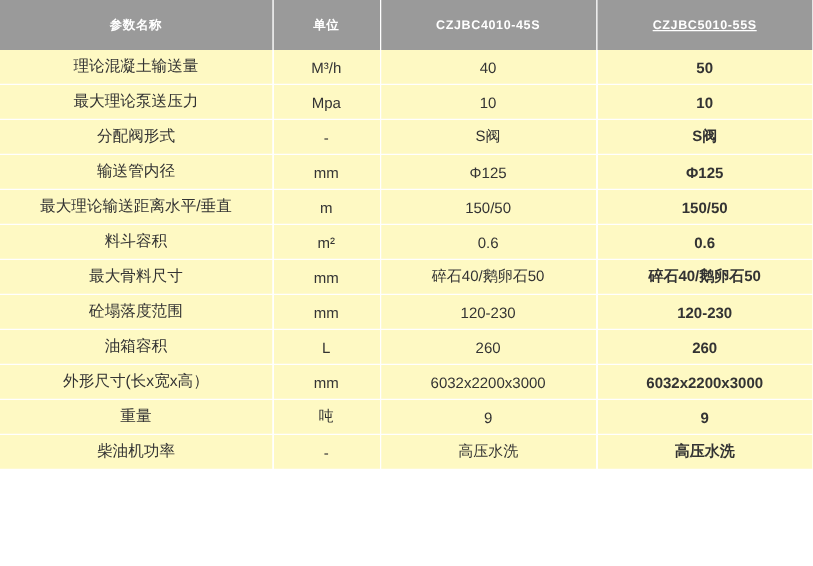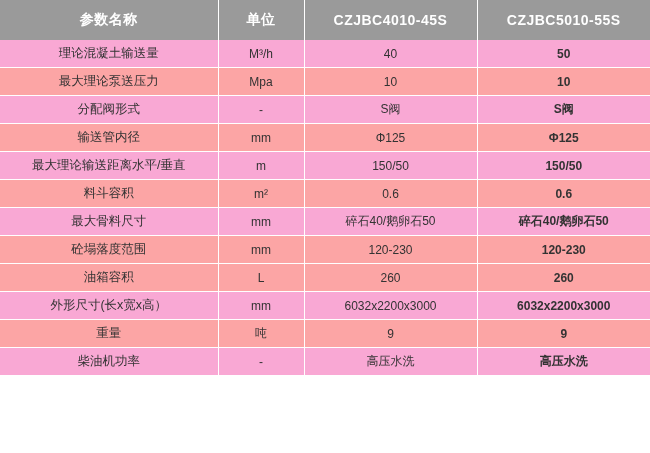--- a/index.html
+++ b/index.html
@@ -20,46 +20,46 @@
   }
   #spec-table col.c-param { width: 218px; }
   #spec-table col.c-unit  { width: 86px; }
   #spec-table col.c-m1    { width: 173px; }
   #spec-table col.c-m2    { width: 173px; }
 
   #spec-table thead th {
     height: 40px;
     background: #9a9a9a;
     color: #ffffff;
-    font-size: 14px;
+    font-size: 10px;
     font-weight: bold;
     text-align: center;
     vertical-align: middle;
     border-right: 1px solid #ffffff;
     padding: 0 4px;
     letter-spacing: 0.5px;
   }
-  #spec-table thead th:last-child { border-right: none; }
+  #spec-table thead th:last-child { border-right: none; text-decoration: underline; }
 
   #spec-table tbody td {
     height: 27px;
     font-size: 12px;
     text-align: center;
     vertical-align: middle;
     border-right: 1px solid #ffffff;
     border-bottom: 1px solid #ffffff;
     padding: 0 4px;
     color: #333333;
     white-space: nowrap;
     overflow: hidden;
   }
   #spec-table tbody td:last-child { border-right: none; font-weight: bold; }
 
-  #spec-table tbody tr.row-even td { background: #f9a8d4; }
-  #spec-table tbody tr.row-odd  td { background: #fca5a5; }
+  #spec-table tbody tr.row-even td { background: #fef9c3; }
+  #spec-table tbody tr.row-odd  td { background: #fef9c3; }
 
   #spec-table tbody td.cell-param { font-size: 12.5px; }
   #spec-table tbody td.cell-unit  { font-size: 12px; }
   #spec-table tbody td.cell-val   { font-size: 12px; }
 </style>
 </head>
 <body>
 
 <table id="spec-table">
   <colgroup>

